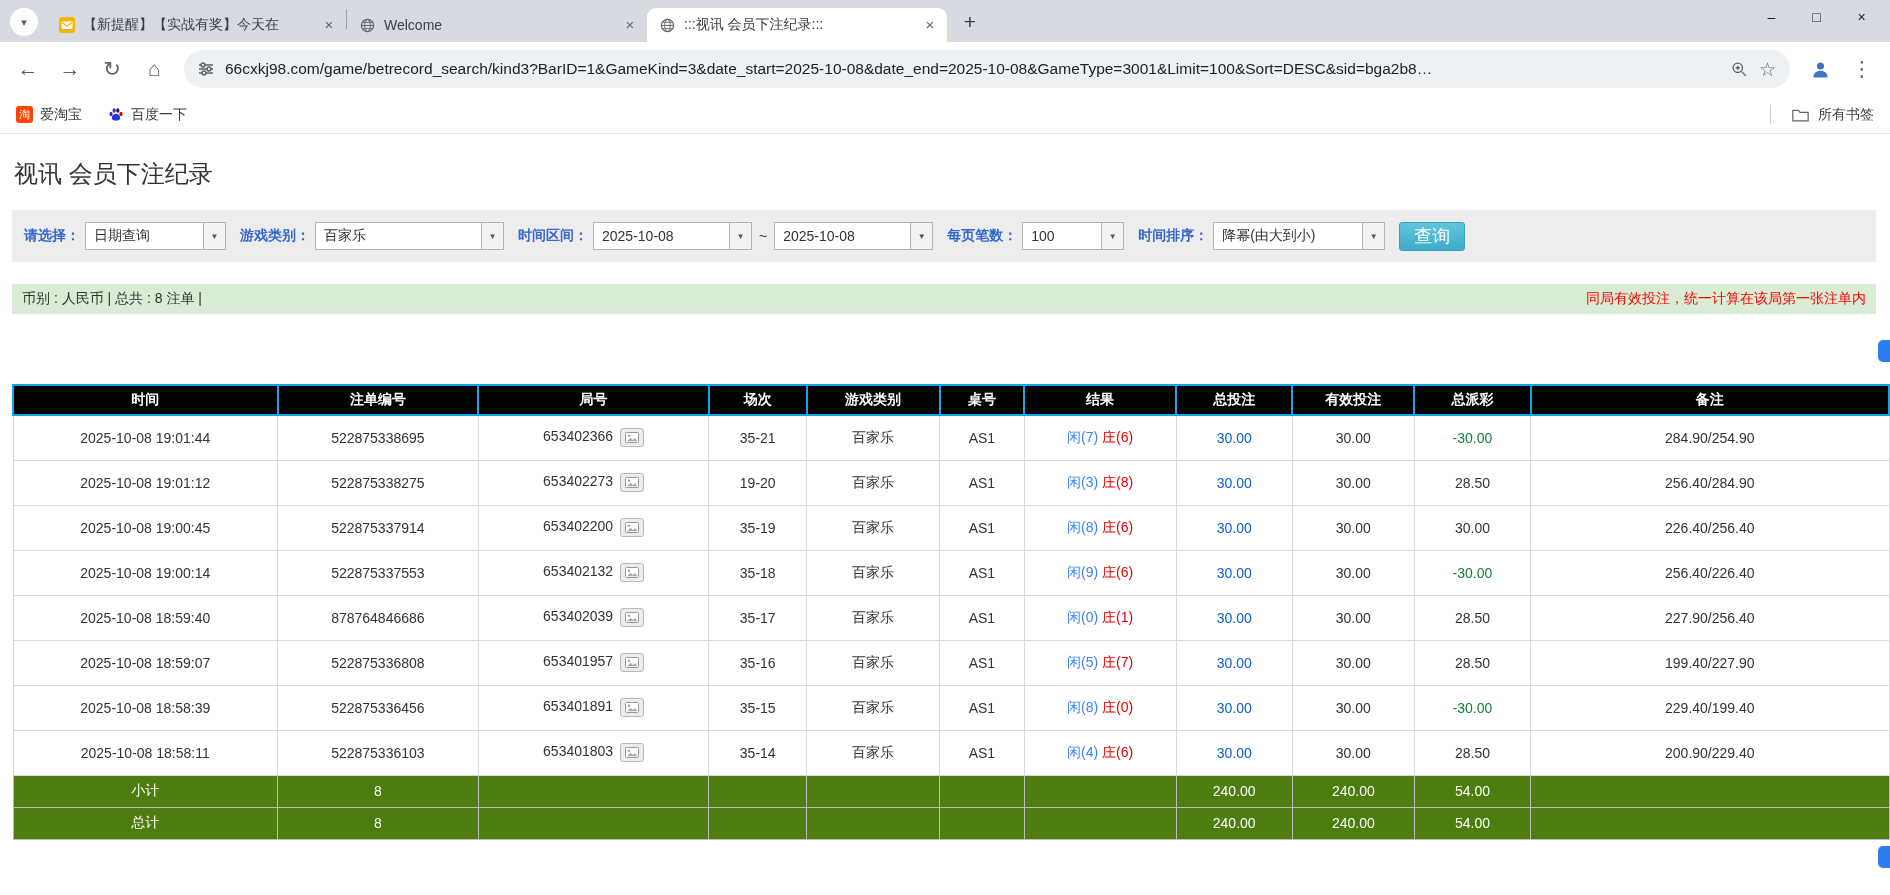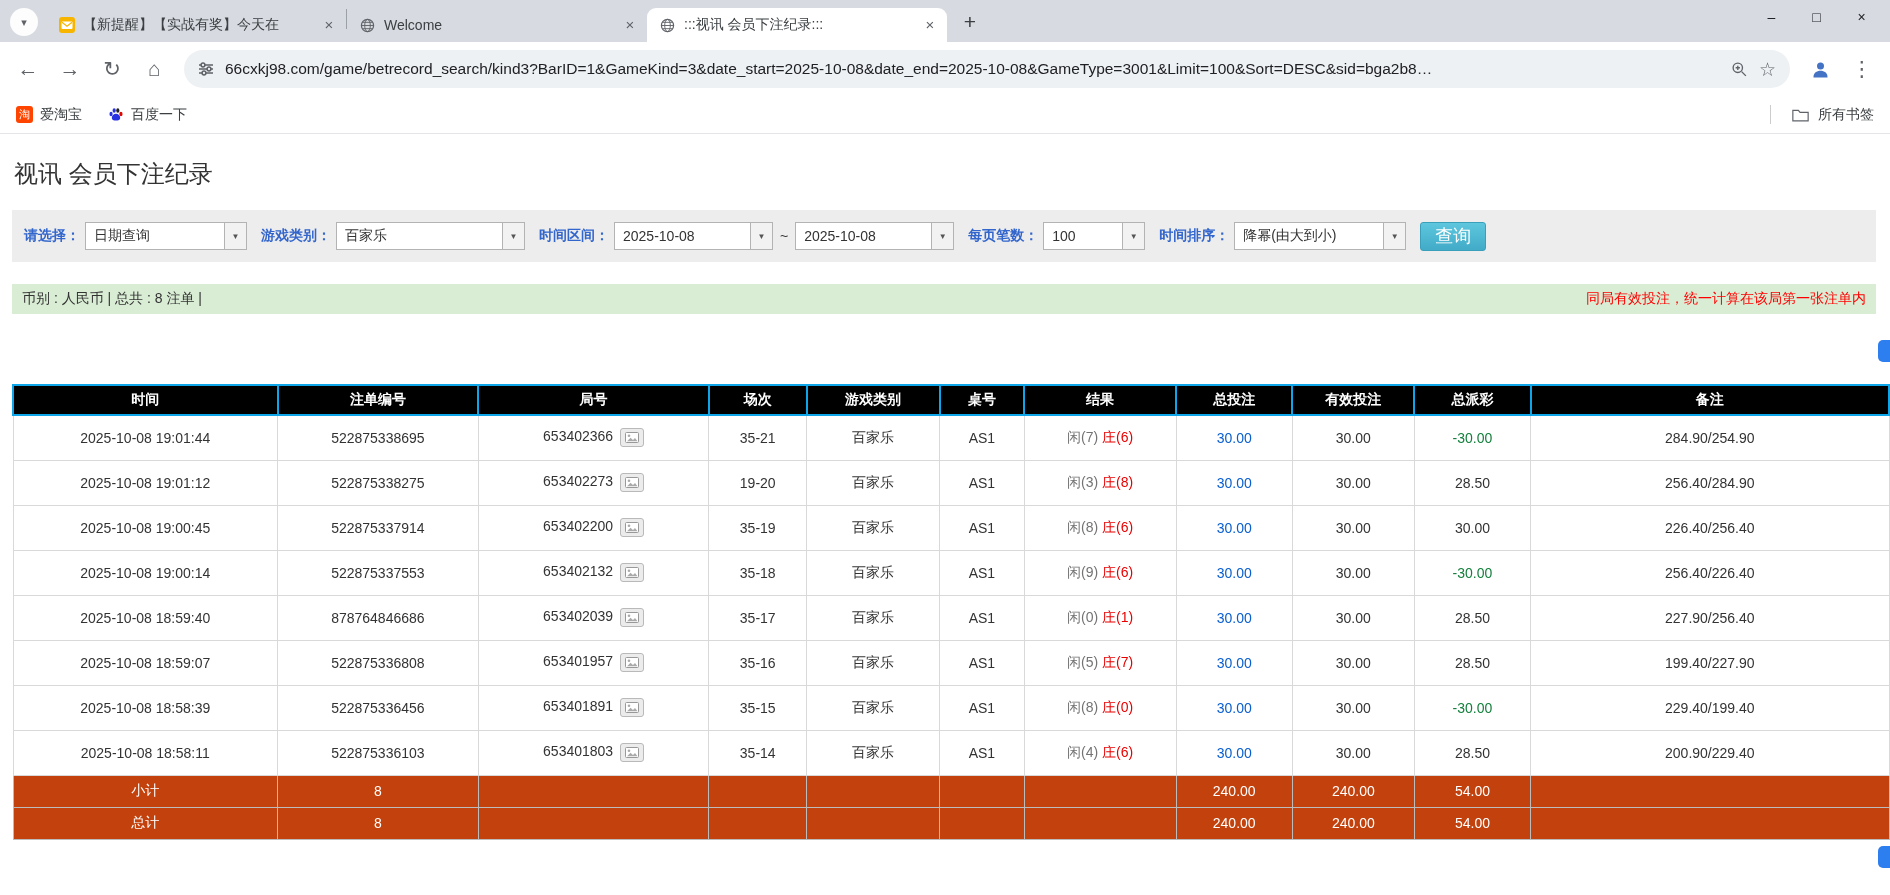--- a/index.html
+++ b/index.html
@@ -48,42 +48,42 @@
   .filterbar { margin:20px 14px 0 12px; background:#ededed; height:52px; display:flex;
     align-items:center; padding:12px 12px; }
   .flabel { color:#3366cc; font-weight:bold; font-size:14px; margin:0 5px 0 14px; white-space:nowrap; }
   .flabel.first { margin-left:0; }
   .combo { display:inline-flex; align-items:stretch; background:#fff; border:1px solid #b3b3b3;
     height:28px; flex:0 0 auto; }
   .combo-text { display:flex; align-items:center; padding:0 8px; font-size:14px; color:#333;
     flex:1; white-space:nowrap; overflow:hidden; }
   .combo-btn { width:22px; border-left:1px solid #b3b3b3; background:#f2f2f2; display:flex;
     align-items:center; justify-content:center; font-size:8px; color:#555; flex:0 0 auto; }
-  .w-query{width:162px} .w-game{width:189px} .w-date{width:159px} .w-size{width:102px} .w-sort{width:172px}
+  .w-query{width:141px} .w-game{width:189px} .w-date{width:159px} .w-size{width:102px} .w-sort{width:172px}
   .tilde { margin:0 7px; color:#333; font-size:14px; }
   .search-btn { margin-left:14px; background:linear-gradient(#5ec7de,#41abc8); border:1px solid #3a9fba;
     color:#fff; font-size:18px; padding:0 14px; height:29px; border-radius:3px; cursor:pointer;
     font-family:inherit; }
 
   .infobar { margin:22px 14px 0 12px; background:#d9ecd4; height:30px; display:flex; align-items:center;
     justify-content:space-between; padding:0 10px; font-size:14px; color:#333; }
   .info-right { color:#ff0000; white-space:nowrap; }
 
   table.bet { border-collapse:collapse; width:calc(100% - 12px); margin:70px 0 0 12px;
     table-layout:fixed; font-size:14px; }
   .bet th { background:#000; color:#fff; height:30px; font-weight:bold; border:2px solid #0ea5e9; }
   .bet td { height:45px; text-align:center; color:#333; border:1px solid #d9d9d9; background:#fff;
     overflow:hidden; white-space:nowrap; }
   .round-icon { display:inline-flex; align-items:center; justify-content:center; width:24px; height:19px;
     background:#ececec; border:1px solid #b9b9b9; border-radius:3px; margin-left:7px; vertical-align:middle; }
-  .player { color:#737373; }
+  .player { color:#3b82f6; }
   .banker { color:#e80000; }
   td.link-blue { color:#0a5fd0; }
   td.neg { color:#15803d; }
-  tr.summary td { background:#c2410c; color:#fff; height:32px; border:1px solid #bcbcbc; }
+  tr.summary td { background:#4d7c0f; color:#fff; height:32px; border:1px solid #bcbcbc; }
 
   .edge-frag { position:absolute; right:0; width:12px; height:22px; background:#2d7ff0;
     border-radius:5px 0 0 5px; }
   .frag-top { top:340px; }
   .frag-bottom { top:846px; }
 </style>
 </head>
 <body>
 
 <div class="tabstrip">

